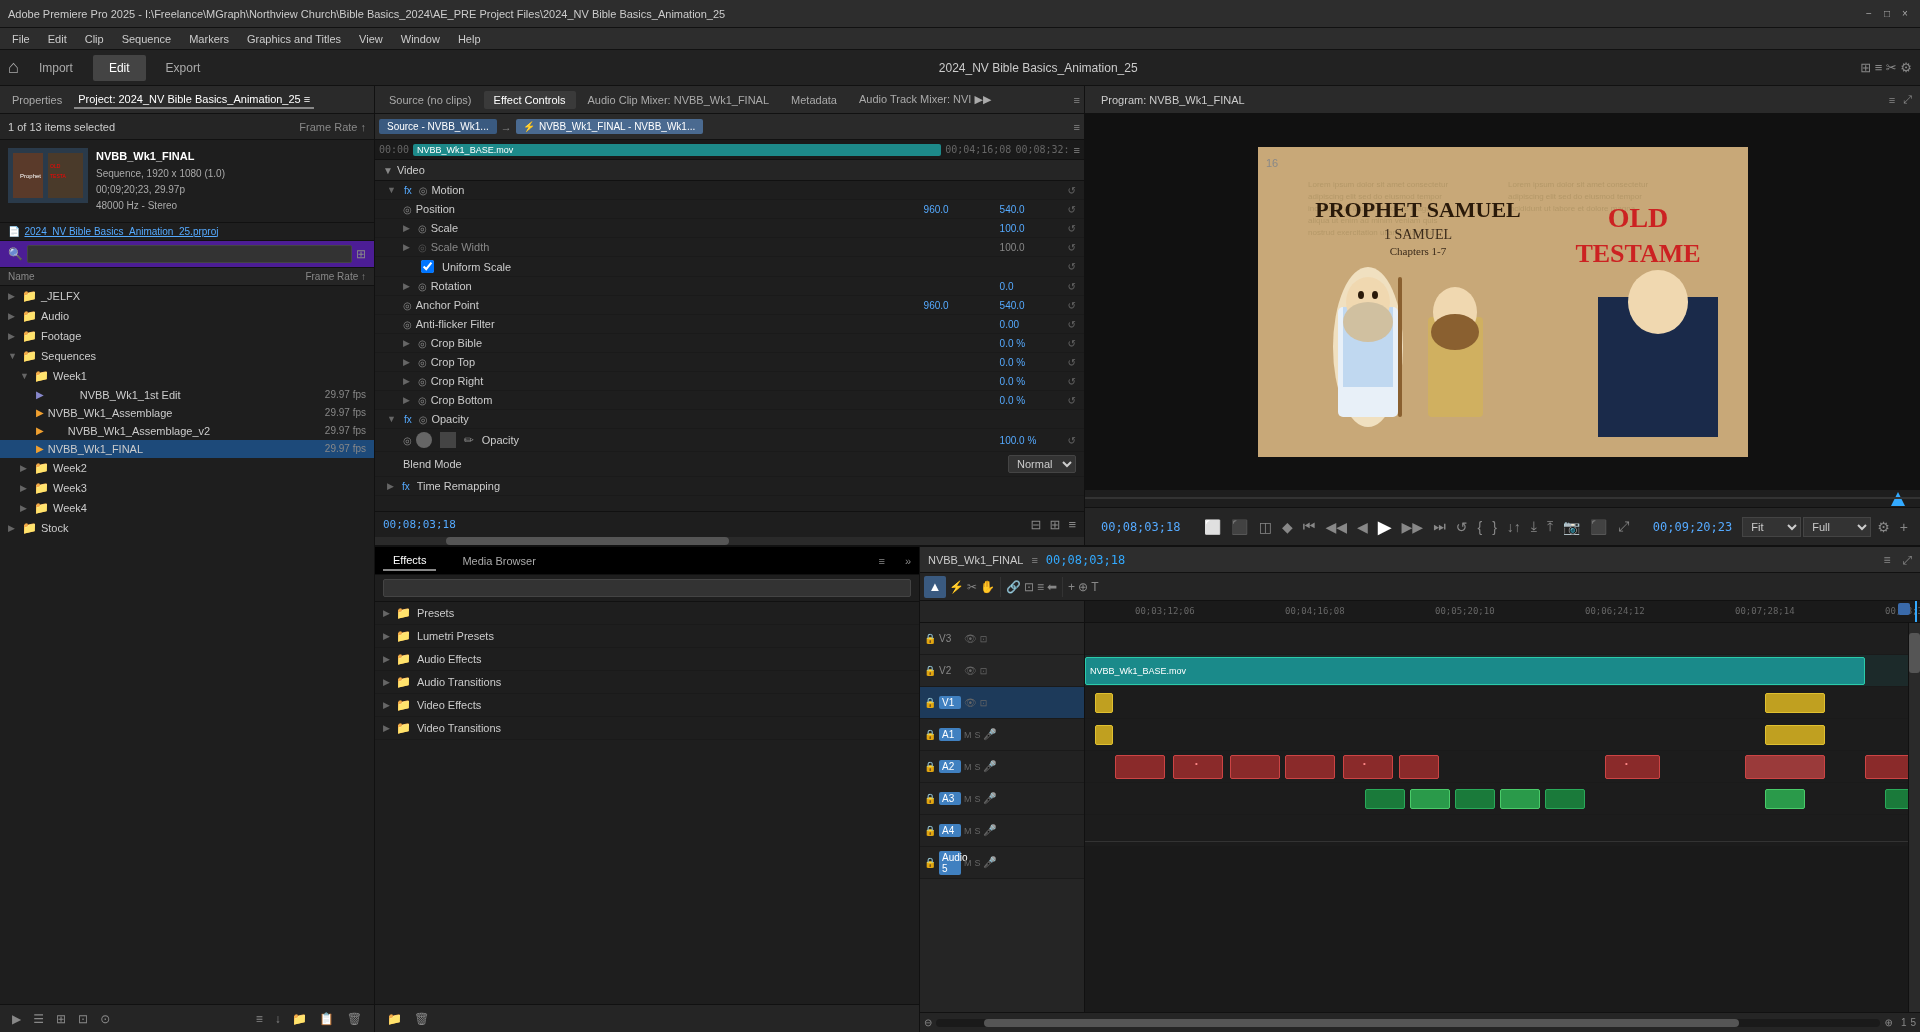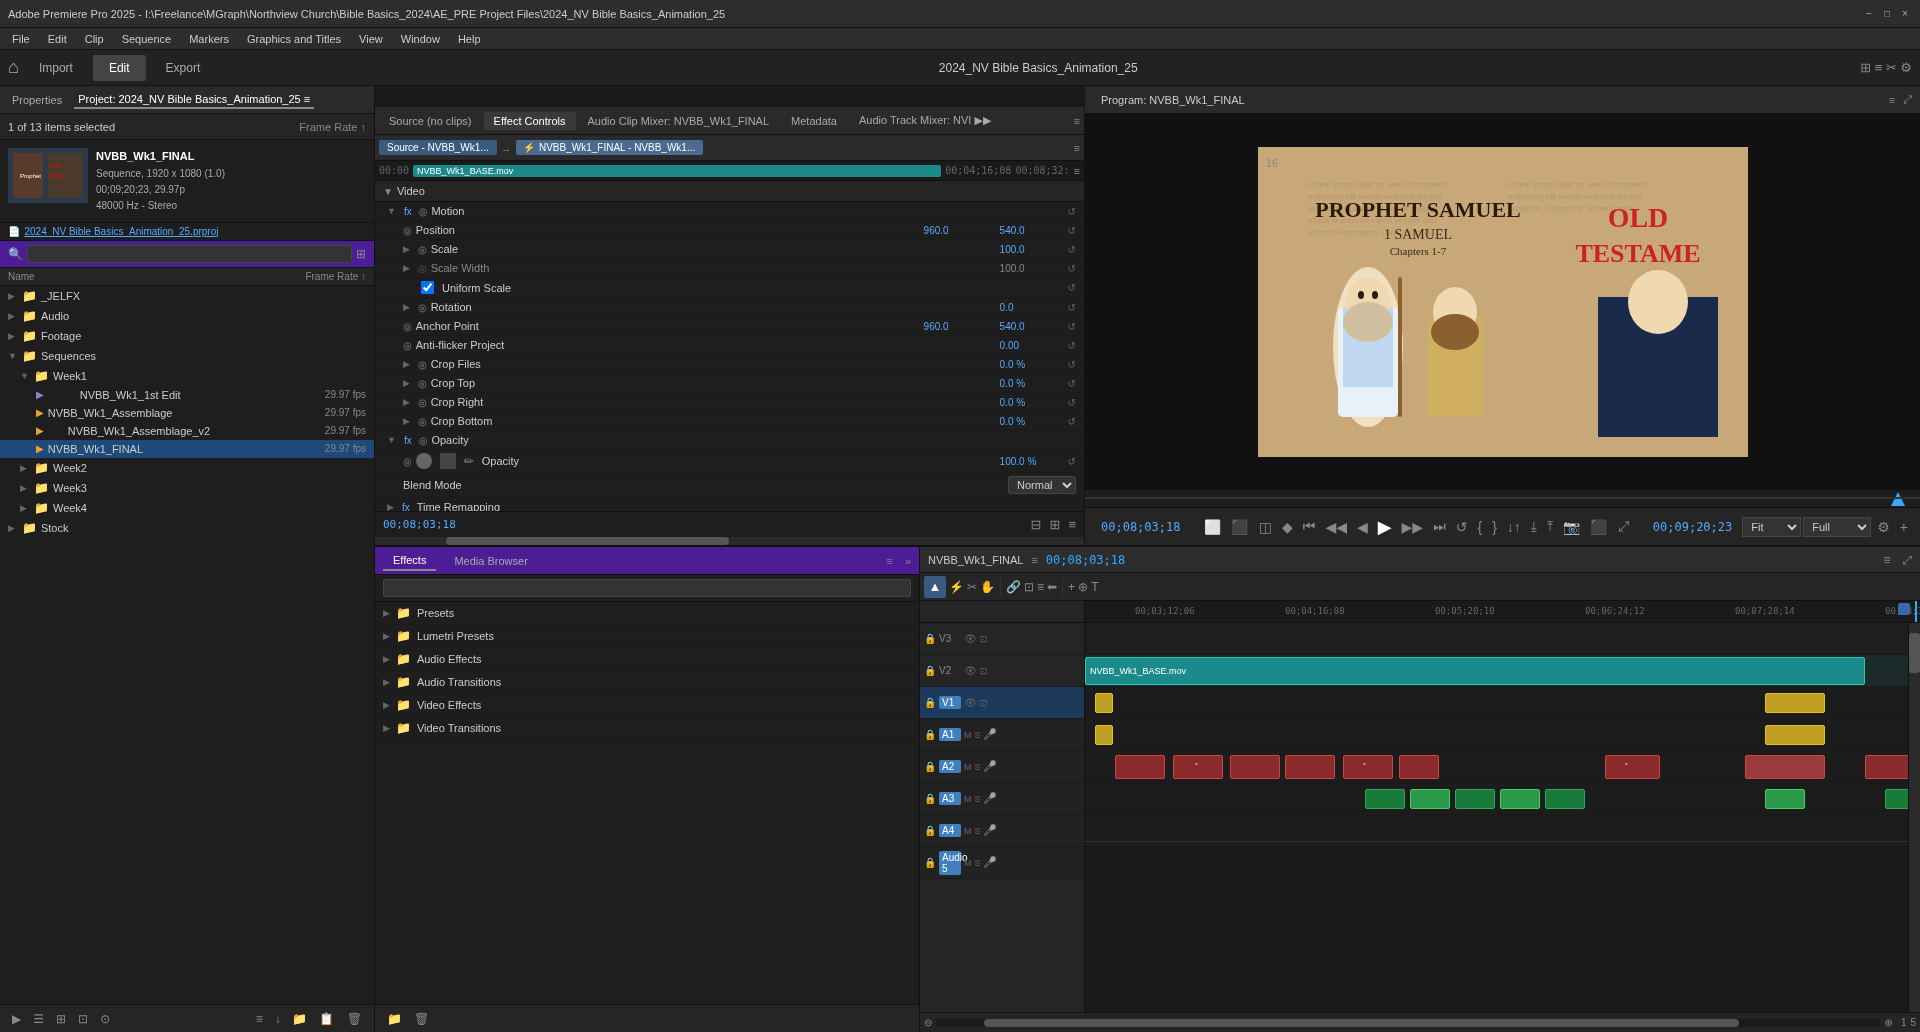--- a/index.html
+++ b/index.html
@@ -236,21 +236,20 @@
       border-bottom: 1px solid #111;
     }
 
     
     #source-panel {
       width: 710px;
       background: #7f1d1d;
       border-right: 1px solid #111;
       display: flex;
       flex-direction: column;
-      margin-top: 21px;
     }
     #source-panel-tabs {
       display: flex;
       align-items: center;
       background: #2a2a2a;
       border-bottom: 1px solid #111;
       height: 28px;
       padding: 0 4px;
       gap: 2px;
     }
@@ -327,24 +326,24 @@
     }
     #effects-panel {
       width: 545px;
       border-right: 1px solid #111;
       display: flex;
       flex-direction: column;
     }
     #effects-panel-header {
       display: flex;
       align-items: center;
-      background: #4c1d95;
+      background: #000000;
       height: 28px;
       padding: 0 8px;
-      gap: 8px;
+      gap: 16px;
       border-bottom: 1px solid #111;
     }
     .effects-tab {
       padding: 3px 10px;
       font-size: 11px;
       color: #aaa;
       cursor: pointer;
     }
     .effects-tab.active { color: #fff; border-bottom: 2px solid #888; }
     #effects-search {
@@ -864,29 +863,29 @@
             <span class="anim-icon">◎</span>
             <span class="name">Anchor Point</span>
             <span class="value" style="color:#5af;">960.0</span>
             <span style="width:8px;"></span>
             <span class="value" style="color:#5af;">540.0</span>
             <span class="reset-btn">↺</span>
           </div>
 
           <div class="effect-row" style="padding-left:28px;">
             <span class="anim-icon">◎</span>
-            <span class="name">Anti-flicker Project</span>
+            <span class="name">Anti-flicker Filter</span>
             <span class="value" style="color:#5af;">0.00</span>
             <span class="reset-btn">↺</span>
           </div>
 
           <div class="effect-row" style="padding-left:28px;">
             <span class="expand-arrow">▶</span>
             <span class="anim-icon">◎</span>
-            <span class="name">Crop Files</span>
+            <span class="name">Crop Bible</span>
             <span class="value" style="color:#5af;">0.0 %</span>
             <span class="reset-btn">↺</span>
           </div>
           <div class="effect-row" style="padding-left:28px;">
             <span class="expand-arrow">▶</span>
             <span class="anim-icon">◎</span>
             <span class="name">Crop Top</span>
             <span class="value" style="color:#5af;">0.0 %</span>
             <span class="reset-btn">↺</span>
           </div>

